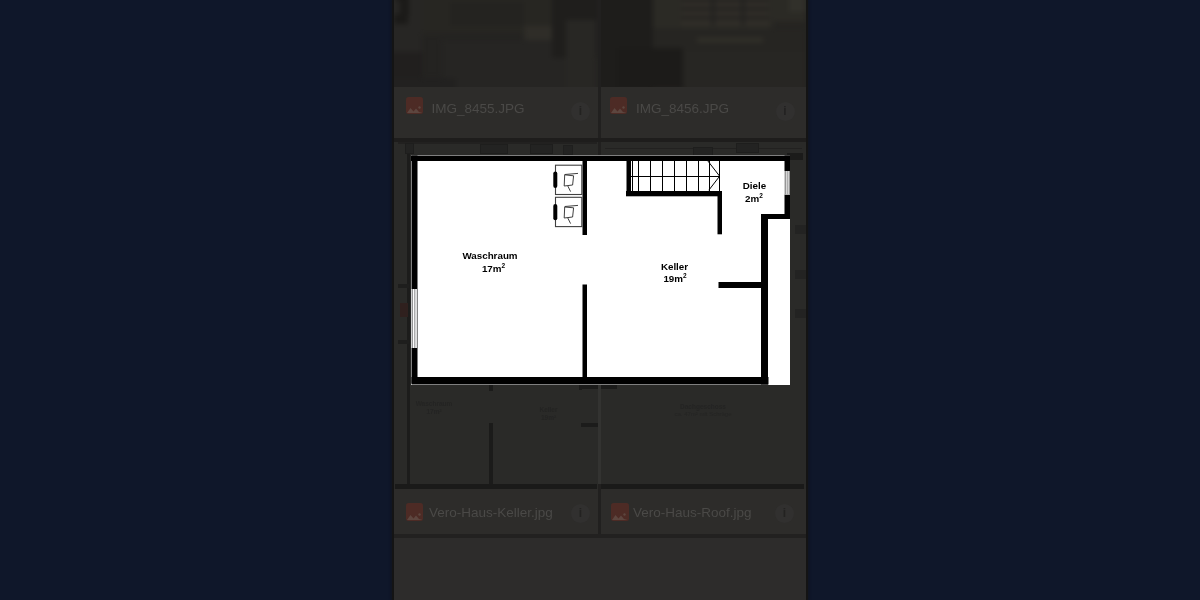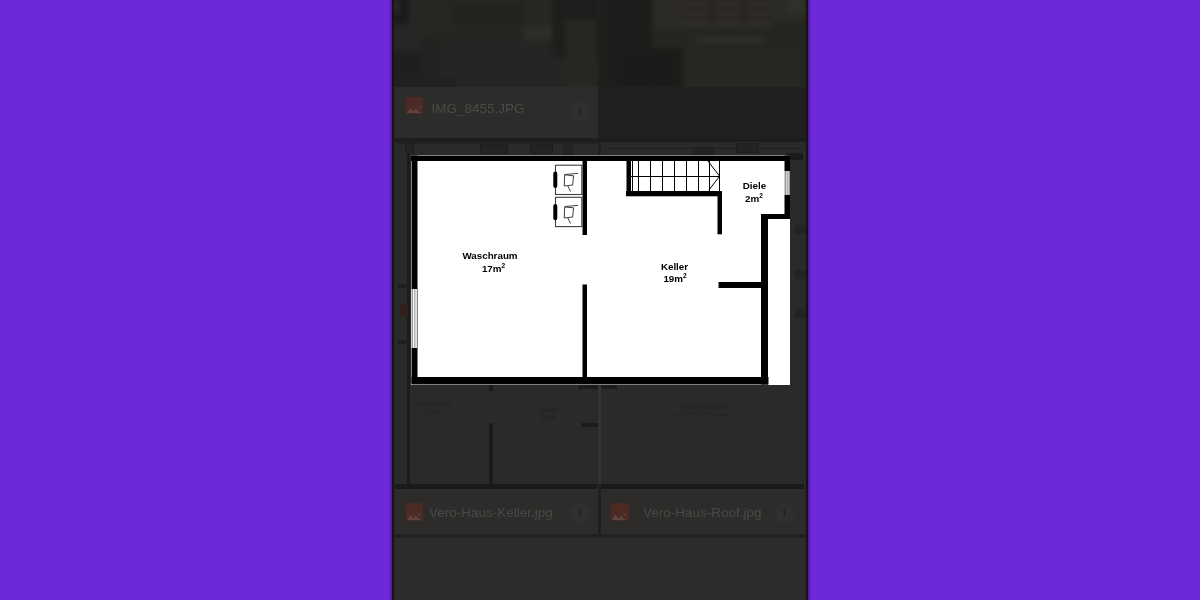--- a/index.html
+++ b/index.html
@@ -1,16 +1,16 @@
 <!DOCTYPE html>
 <html><head>
 <meta charset="utf-8">
 <style>
   html,body{margin:0;padding:0;background:#000}
-  .page{position:relative;width:1200px;height:600px;background:#6d28d9;overflow:hidden;
+  .page{position:relative;width:1200px;height:600px;background:#0f172a;overflow:hidden;
         font-family:"Liberation Sans",sans-serif}
   .abs{position:absolute}
   .bar{background:#2d2c2a}
   .fname{color:#4a4947;font-size:13.5px;white-space:nowrap}
   .ficon{position:absolute;width:17.5px;height:17.5px;border-radius:2.5px;background:#4d2b25;overflow:hidden}
   .ficon .mtn{position:absolute;left:1px;right:1px;bottom:1px;height:7px}
   .ficon svg{display:block}
   .iinfo{position:absolute;width:19px;height:19px;border-radius:50%;background:#31302f;
          color:#232221;font-size:12px;font-weight:bold;text-align:center;line-height:19px}
   .blur{position:absolute;left:-8px;top:-8px;right:-8px;bottom:-8px;filter:blur(2.5px)}
@@ -64,20 +64,32 @@
         <div class="mtn">
       <svg width="15.5" height="7" viewBox="0 0 15.5 7">
             <path d="M0 7 L3.5 2 L6.5 5.5 L9 2.5 L12 6 L15.5 7 Z" fill="#5d463f"></path>
             <circle cx="12.5" cy="1.5" r="1.2" fill="#5d463f"></circle>
           </svg>
     </div>
       </div>
     <div class="fname abs" style="left:37.5px;top:14px">IMG_8455.JPG</div>
     <div class="iinfo" style="left:177px;top:14.5px">i</div>
   </div>
+  <div class="abs bar" style="left:601px;top:87px;width:205px;height:51px">
+    <div class="ficon" style="left:8.5px;top:9.5px">
+        <div class="mtn">
+      <svg width="15.5" height="7" viewBox="0 0 15.5 7">
+            <path d="M0 7 L3.5 2 L6.5 5.5 L9 2.5 L12 6 L15.5 7 Z" fill="#5d463f"></path>
+            <circle cx="12.5" cy="1.5" r="1.2" fill="#5d463f"></circle>
+          </svg>
+    </div>
+      </div>
+    <div class="fname abs" style="left:35px;top:14px">IMG_8456.JPG</div>
+    <div class="iinfo" style="left:174.5px;top:14.5px">i</div>
+  </div>
 
   <div class="abs" style="left:394px;top:138px;width:412px;height:3.5px;background:#1e1d1c"></div>
 
   <div class="abs" style="left:394px;top:141.5px;width:203.5px;height:347px;background:#2a2a28;overflow:hidden">
 
     <div class="abs" style="left:4px;top:0.5px;width:199px;height:1.5px;background:#222120"></div>
     <div class="abs" style="left:11px;top:1px;width:7px;height:9px;background:#232322;border:1px solid #1e1e1d"></div>
     <div class="abs" style="left:86px;top:2px;width:26px;height:8px;background:#232322;border:1px solid #1e1e1d"></div>
     <div class="abs" style="left:136px;top:2px;width:21px;height:8px;background:#232322;border:1px solid #1e1e1d"></div>
     <div class="abs" style="left:169px;top:3px;width:8px;height:8px;background:#232322;border:1px solid #1f1f1e"></div>
@@ -131,21 +143,21 @@
   </div>
   <div class="abs bar" style="left:601px;top:488.5px;width:205px;height:45px">
     <div class="ficon" style="left:10px;top:14.5px">
         <div class="mtn">
       <svg width="15.5" height="7" viewBox="0 0 15.5 7">
             <path d="M0 7 L3.5 2 L6.5 5.5 L9 2.5 L12 6 L15.5 7 Z" fill="#5d463f"></path>
             <circle cx="12.5" cy="1.5" r="1.2" fill="#5d463f"></circle>
           </svg>
     </div>
       </div>
-    <div class="fname abs" style="left:42px;top:16.5px">Vero-Haus-Roof.jpg</div>
+    <div class="fname abs" style="left:32px;top:16.5px">Vero-Haus-Roof.jpg</div>
     <div class="iinfo" style="left:174px;top:15px">i</div>
   </div>
 
   <div class="abs" style="left:394px;top:533.5px;width:412px;height:4px;background:#222120"></div>
   <div class="abs" style="left:394px;top:537.5px;width:412px;height:62.5px;background:#2d2c2b"></div>
 
   <div class="abs" style="left:410.5px;top:155px;width:379.5px;height:229.5px;background:#fff">
     <svg width="379.5" height="229.5" viewBox="0 0 379.5 229.5" style="position:absolute;left:0;top:0">
 
       <rect x="0" y="0.5" width="379" height="5.5" fill="#000"></rect>

